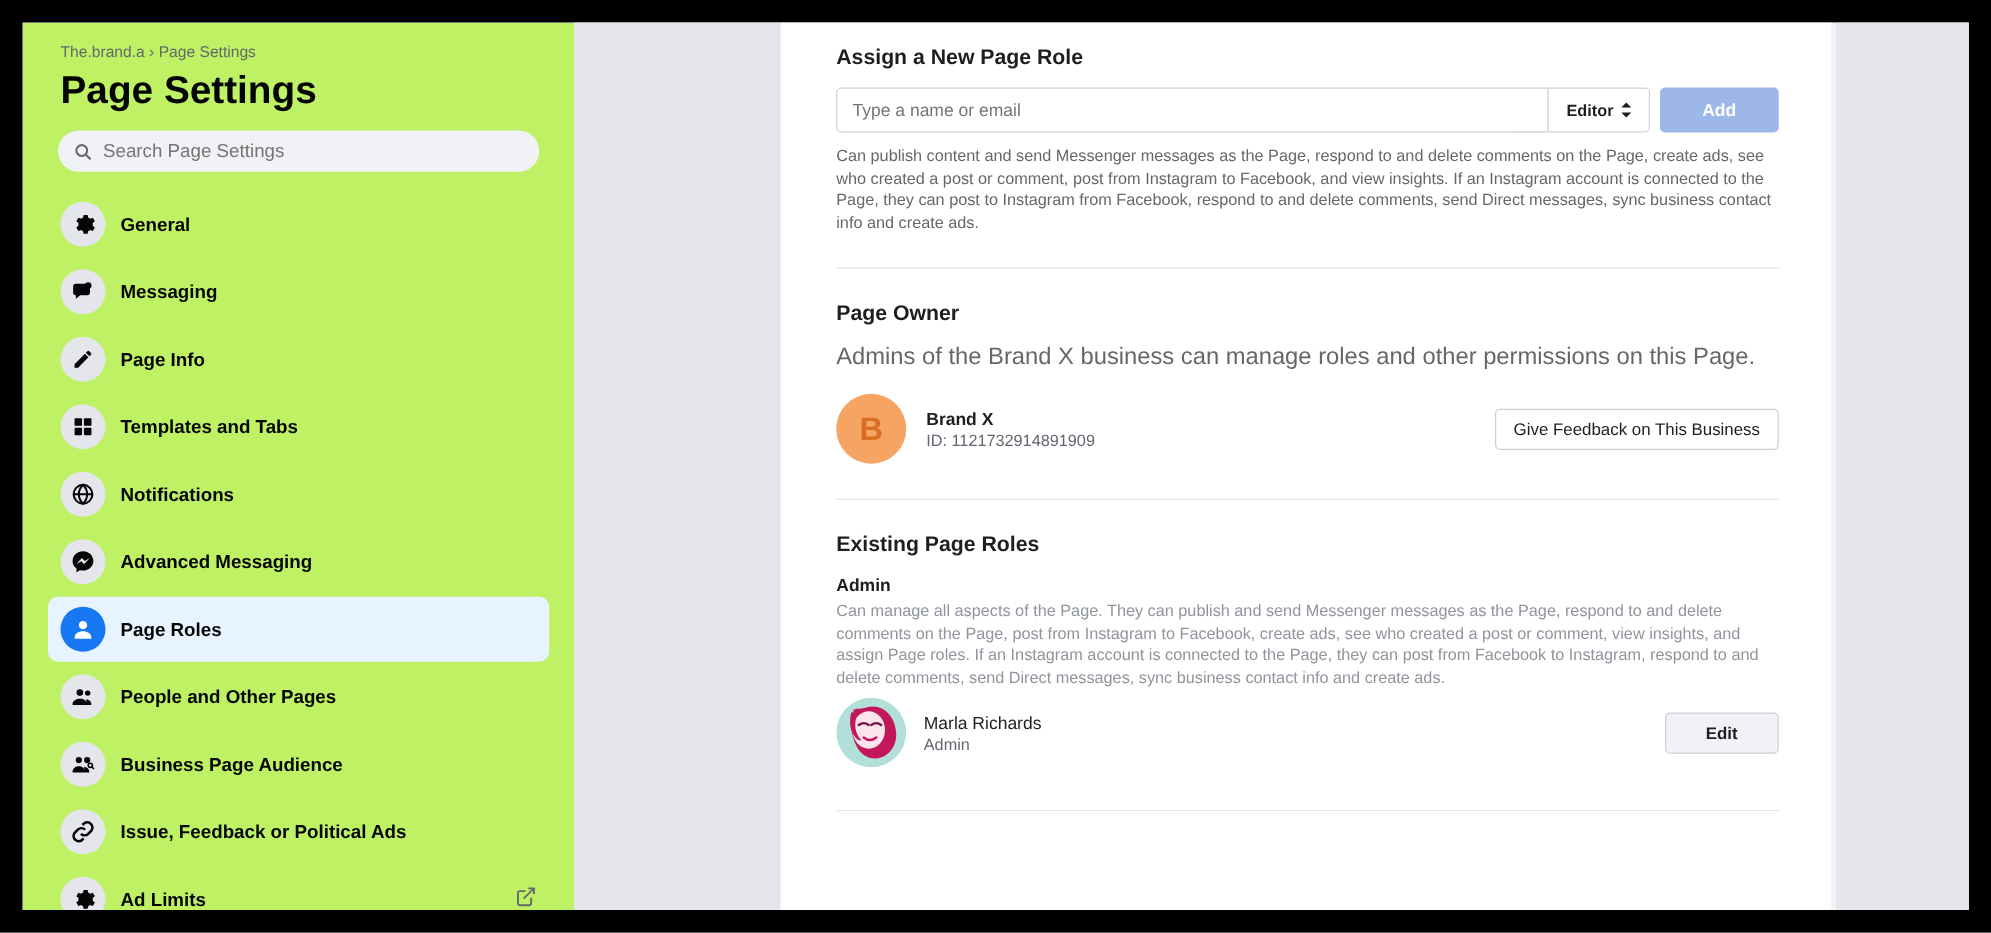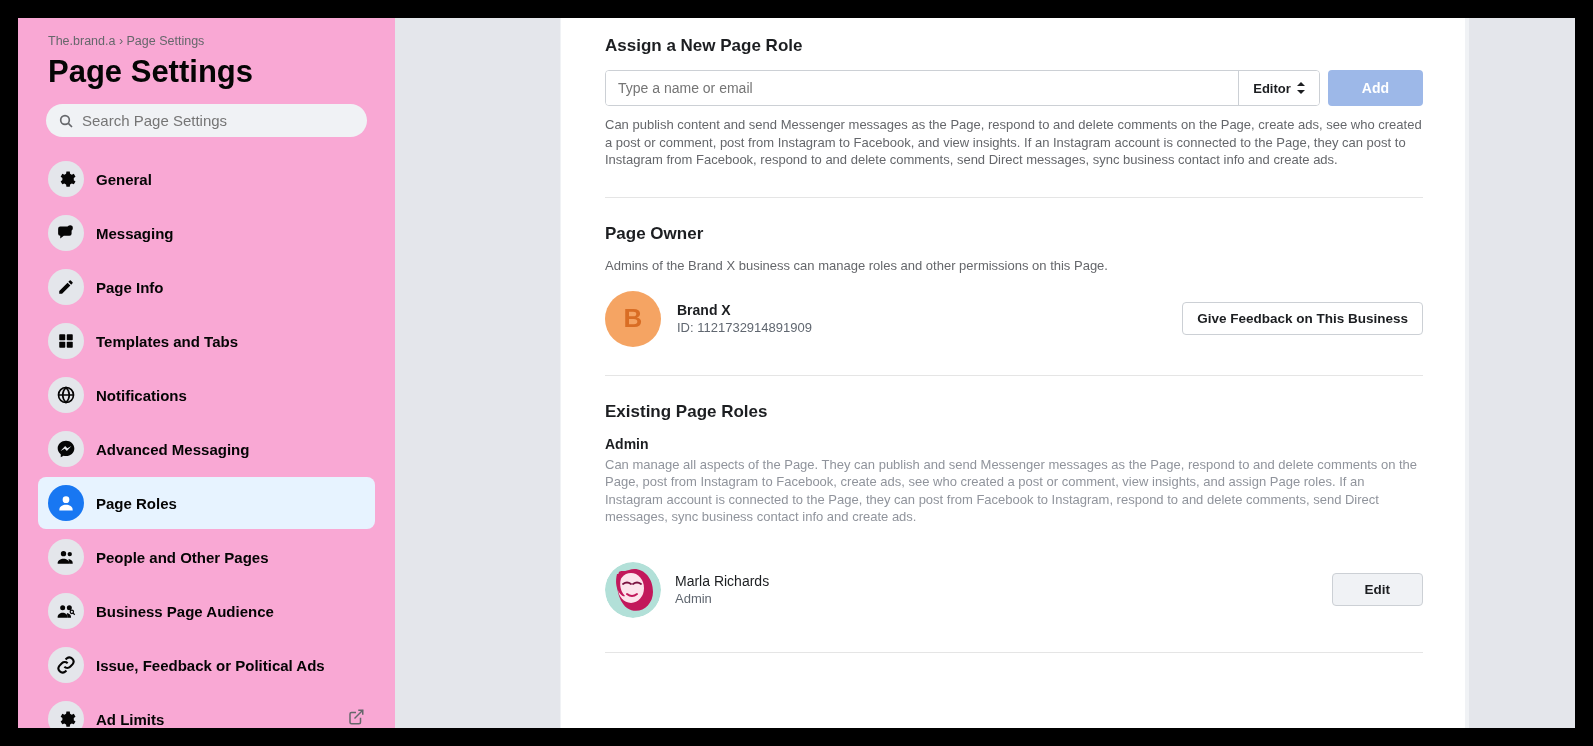--- a/index.html
+++ b/index.html
@@ -17,22 +17,22 @@
   height: 100%;
 }
 .frame {
   background: #f0f2f5;
   width: 100%;
   height: 100%;
   display: flex;
   overflow: hidden;
 }
 .sidebar {
-  width: 377px;
-  background: #f9a8d4;
+  width: 441px;
+  background: #bef264;
   padding: 16px 8px 0 8px;
   flex-shrink: 0;
   overflow-y: auto;
 }
 .breadcrumb {
   font-size: 12.5px;
   color: #65676b;
   padding: 0 12px 4px 22px;
 }
 .page-title {
@@ -167,21 +167,21 @@
   font-size: 13px;
   color: #65676b;
   line-height: 1.35;
 }
 .divider {
   border: none;
   border-top: 1px solid #e5e5e5;
   margin: 28px 0 26px 0;
 }
 .owner-desc {
-  font-size: 13px;
+  font-size: 19px;
   color: #65676b;
   margin-bottom: 18px;
 }
 .owner-row {
   display: flex;
   align-items: center;
 }
 .owner-avatar {
   width: 56px;
   height: 56px;
@@ -206,35 +206,35 @@
   color: #606770;
   margin-top: 2px;
 }
 .feedback-btn {
   margin-left: auto;
   background: #fff;
   border: 1px solid #ccd0d5;
   border-radius: 4px;
   padding: 8px 14px;
   font-size: 13.5px;
-  font-weight: 700;
+  font-weight: 400;
   color: #1c1e21;
   cursor: pointer;
 }
 .role-heading {
   font-size: 14px;
   font-weight: 700;
   color: #1c1e21;
   margin-bottom: 4px;
 }
 .role-desc {
   font-size: 13px;
   color: #90949c;
   line-height: 1.35;
-  margin-bottom: 36px;
+  margin-bottom: 8px;
 }
 .user-row {
   display: flex;
   align-items: center;
 }
 .user-avatar {
   width: 56px;
   height: 56px;
   border-radius: 50%;
   margin-right: 14px;

